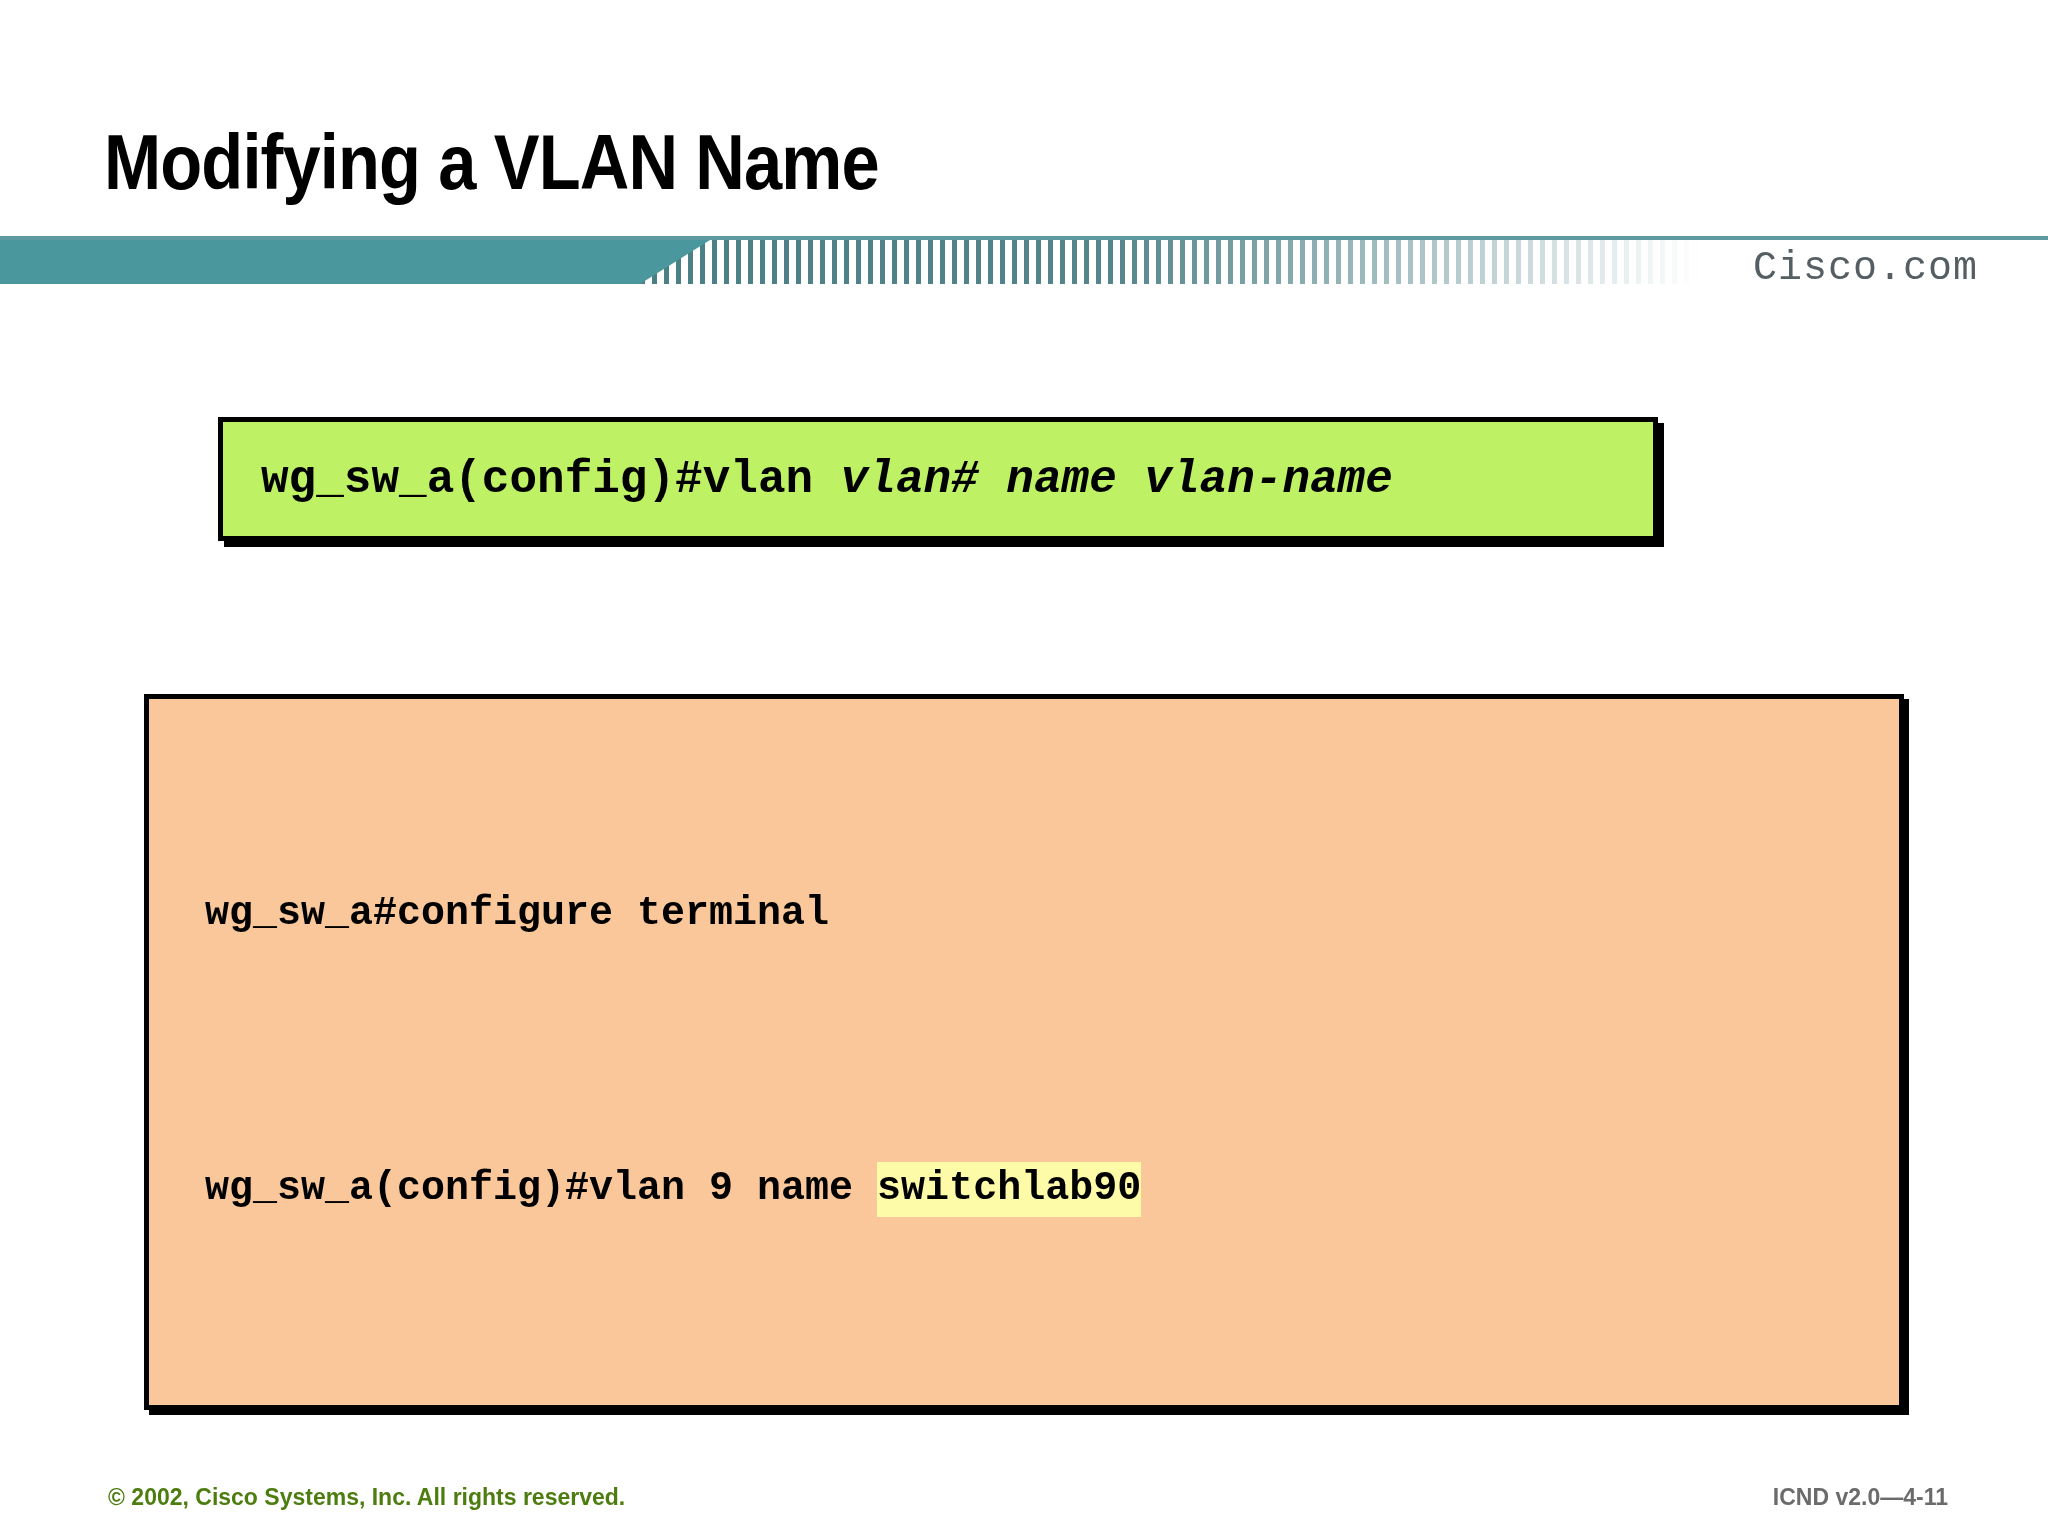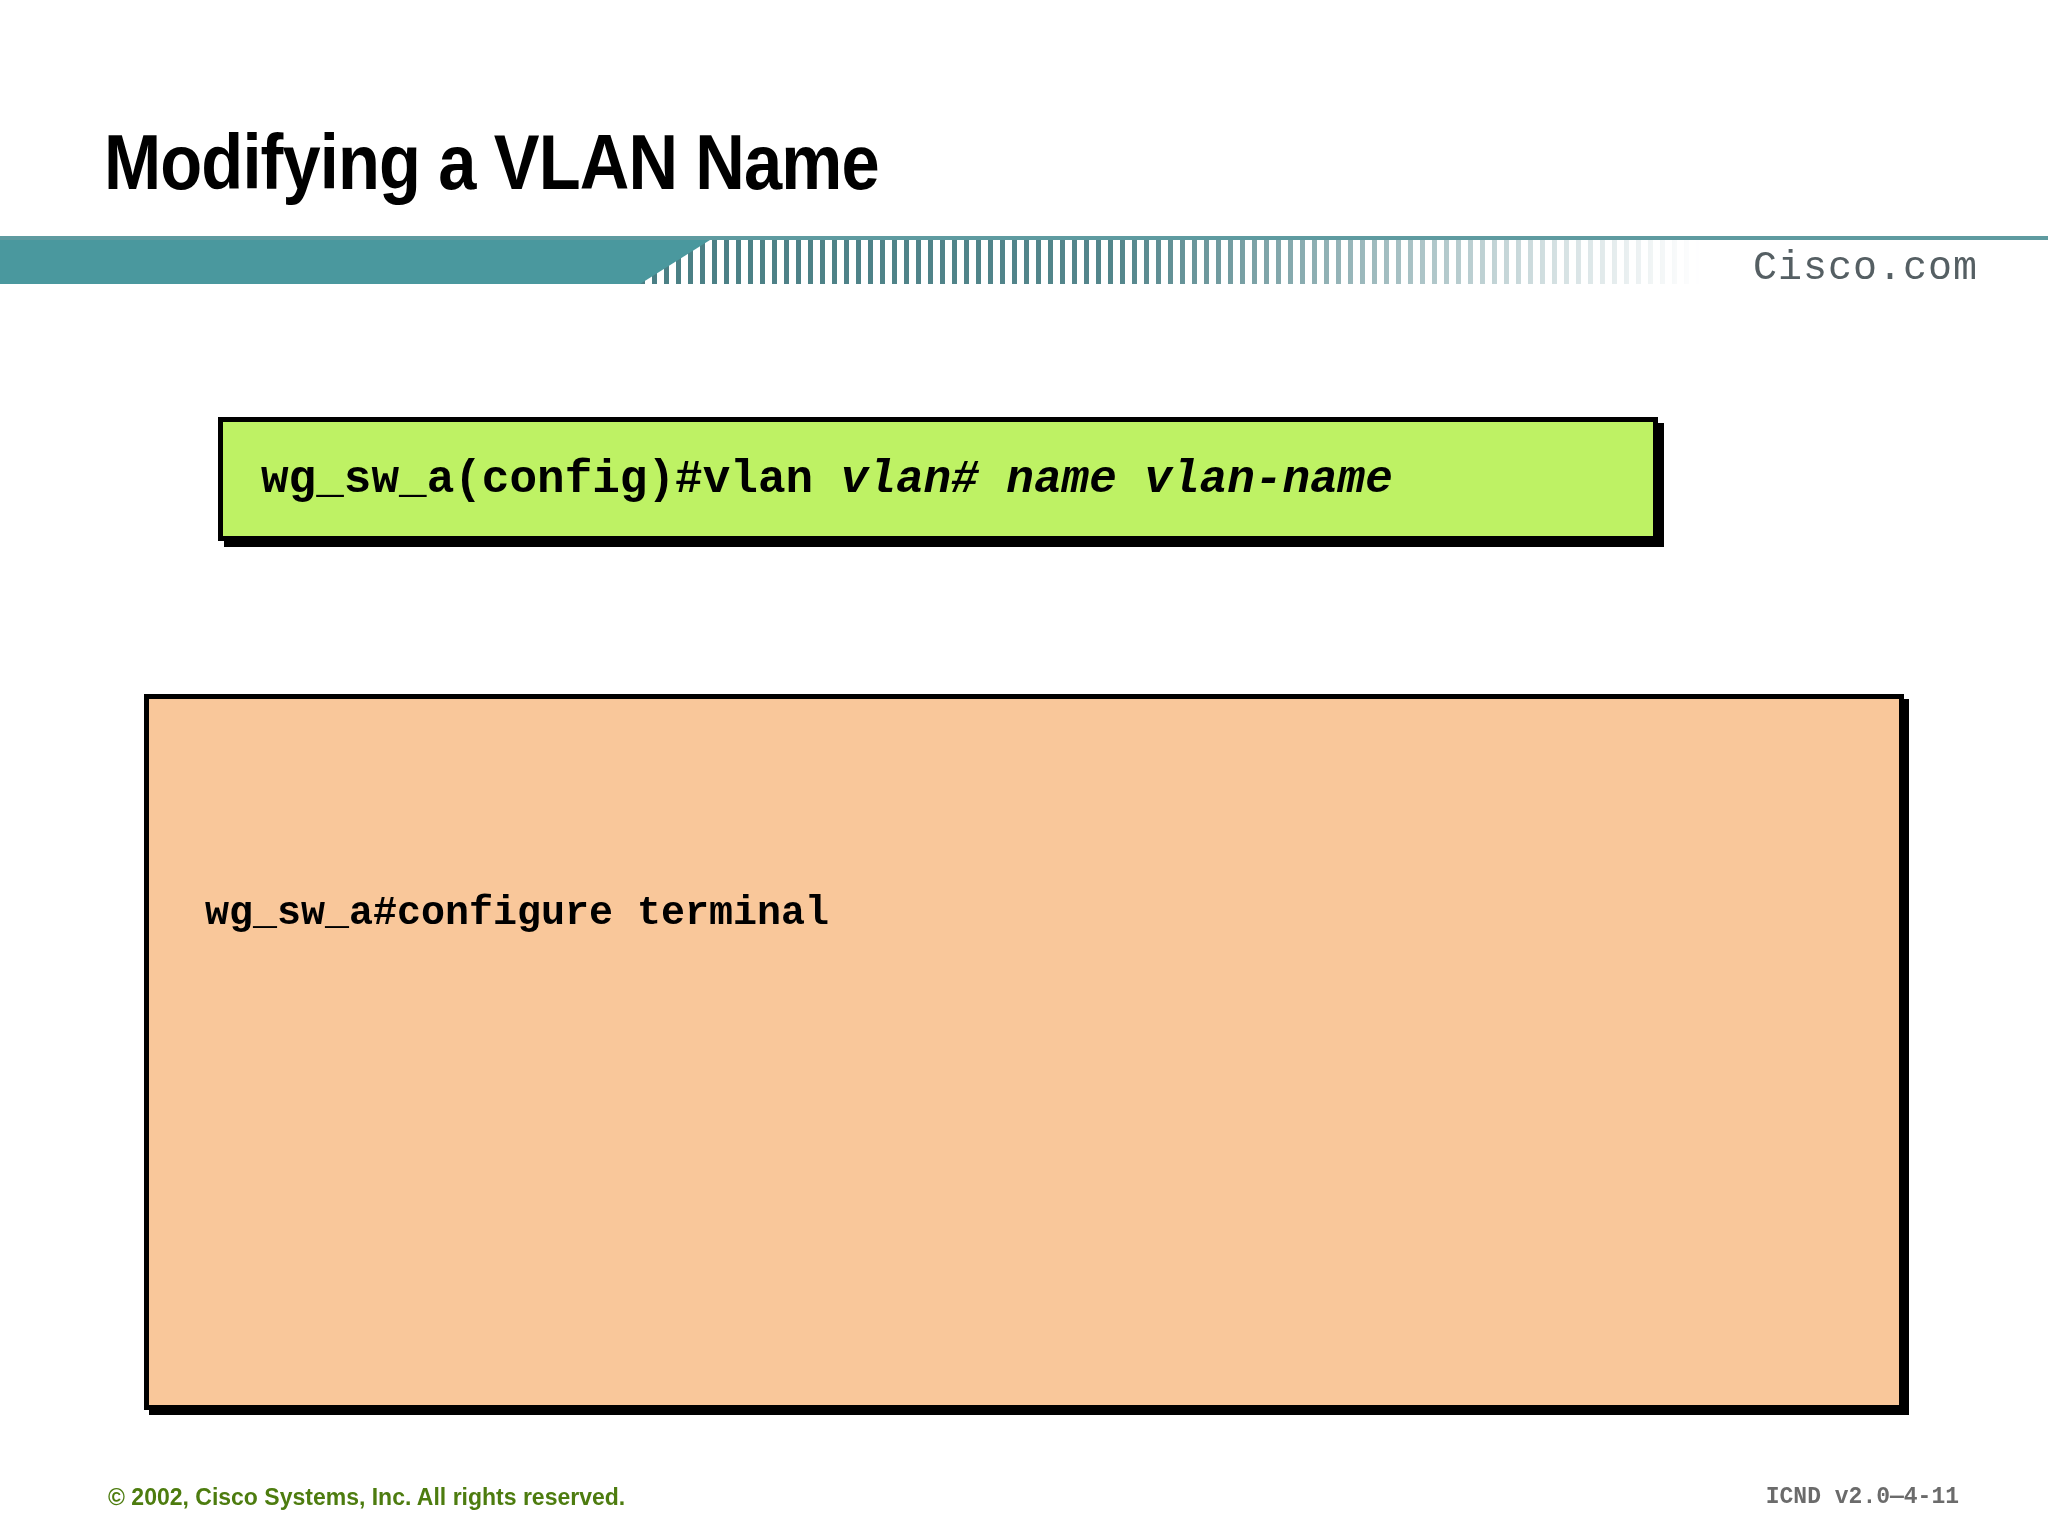--- a/index.html
+++ b/index.html
@@ -157,23 +157,23 @@
     left: 108px;
     top: 1484px;
     font-family: "Liberation Sans", sans-serif;
     font-size: 23px;
     font-weight: bold;
     color: #4d7c0f;
     white-space: nowrap;
   }
   #footer-right {
     position: absolute;
-    right: 89px;
+    right: 100px;
     top: 1484px;
-    font-family: Liberation Mono, monospace;
+    font-family: Liberation Sans, sans-serif;
     font-size: 23px;
     font-weight: bold;
     color: #6b6b6b;
     white-space: nowrap;
   }
 </style>
 </head>
 <body>
 
 <div id="slide-title">Modifying a VLAN Name</div>
@@ -190,20 +190,21 @@
 <div id="syntax-box">
   <div id="syntax-line"><span>wg_sw_a(config)#vlan </span><span class="mono-italic">vlan#</span><span class="mono-italic"> name </span><span class="mono-italic">vlan-name</span></div>
 </div>
 
 <div id="terminal-box">
   <div id="terminal-text">
 
     <div class="term-line"><span>wg_sw_a#configure terminal</span></div>
 
 
+    <div class="term-line"><span>wg_sw_a(config)#vlan 9 name </span><span class="hl">switchlab90</span></div>
 
     
     
 
     
 
     
 
     
 

